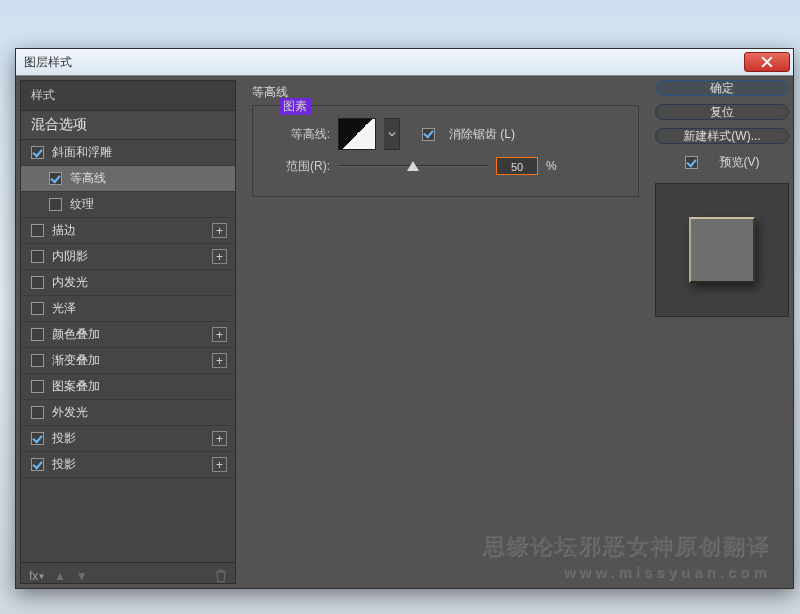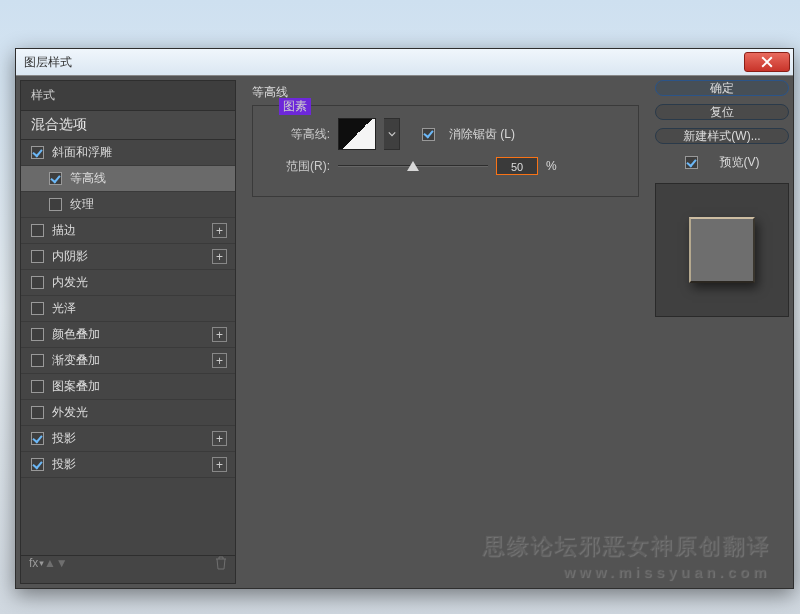--- a/index.html
+++ b/index.html
@@ -70,23 +70,23 @@
     border-left: 2px solid #6cb8f7; border-bottom: 2px solid #6cb8f7;
     transform: rotate(-50deg); margin-top: -2px;
   }
   .style-item .label { flex: 1; color: #ddd; }
   .style-item .addbtn {
     width: 15px; height: 15px; border: 1px solid #888;
     display: flex; align-items: center; justify-content: center;
     color: #ccc; font-size: 12px; line-height: 1;
   }
   .side-foot {
-    margin-top: auto; height: 28px;
+    margin-top: auto; height: 21px;
     border-top: 1px solid #2e2e2e;
-    display: flex; align-items: flex-start; padding: 0 8px; 
+    display: flex; align-items: flex-end; padding: 0 8px; gap: 10px;
     color: #999;
   }
   .side-foot .spacer { flex: 1; }
   .icon-btn { cursor: pointer; display:flex; align-items:center; justify-content:center; }
   .center { flex: 1; padding: 4px 8px 8px; }
   .sec-title { color: #ddd; margin-bottom: 4px; }
   .fieldset {
     border: 1px solid #3a3a3a; padding: 14px 12px 16px;
     position: relative;
   }

